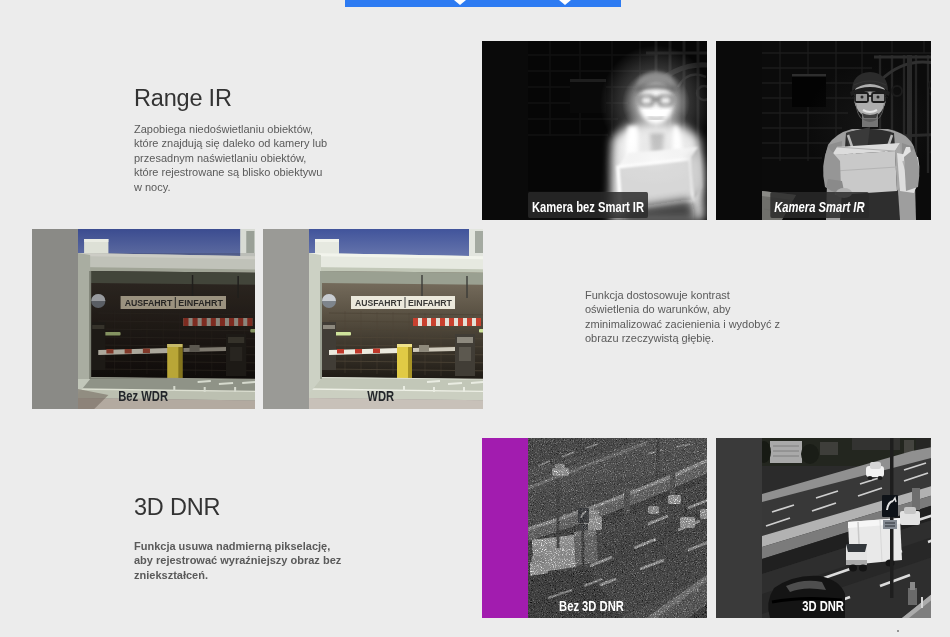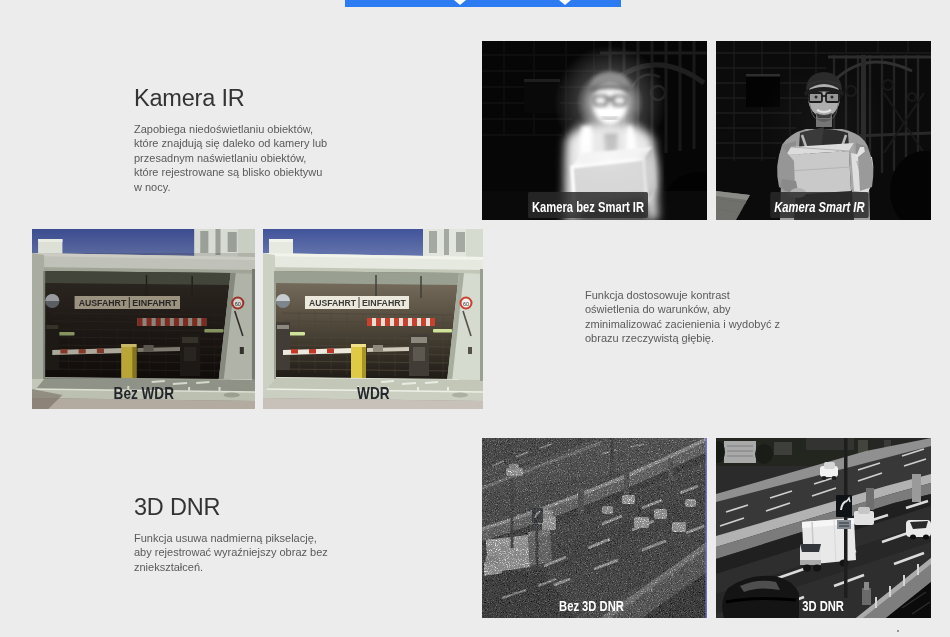--- a/index.html
+++ b/index.html
@@ -1,38 +1,38 @@
 <!DOCTYPE html>
 <html><head>
 <meta charset="utf-8">
 <style>
 * { margin:0; padding:0; box-sizing:border-box; }
 html,body { width:950px; height:637px; overflow:hidden; }
 body { background:#ececec; font-family:"Liberation Sans",sans-serif; position:relative; }
 .abs { position:absolute; }
 h2 { font-size:23.5px; font-weight:400; letter-spacing:-0.2px; color:#333333; line-height:34px; }
 p.body { font-size:11px; line-height:14.4px; color:#5a5a5a; }
-.imgbox { position:absolute; overflow:hidden; }
+.imgbox { position:absolute; overflow:hidden;padding-left:46px; }
 .imgbox svg { display:block; }
 .labelwrap { position:absolute; bottom:2px; left:0; width:100%; text-align:center; }
 .darklabel { display:inline-block; background:rgba(42,42,42,0.84); color:#ffffff; font-weight:bold; font-size:14px; line-height:23px; height:26px; padding:4px 5px 0 5px; border-radius:2px; white-space:nowrap; transform:scaleX(0.8); transform-origin:center bottom; }
 .whitelabel { position:absolute; left:0; width:100%; text-align:center; color:#fff; font-weight:bold; font-size:14px; white-space:nowrap; }
 .whitelabel span { display:inline-block; transform:scaleX(0.8); transform-origin:center; }
-.darktext { position:absolute; left:0; width:100%; text-align:center; color:#23262a; font-weight:bold; font-size:17px; white-space:nowrap; }
+.darktext { position:absolute; left:0; width:100%; text-align:center; color:#23262a; font-weight:bold; font-size:14px; white-space:nowrap; }
 .darktext span { display:inline-block; transform:scaleX(0.8); transform-origin:center; }
 </style>
 </head>
 <body>
 
 <div class="abs" style="left:345px; top:0; width:276px; height:7px; background:#2d7bf2;"></div>
 <div class="abs" style="left:454px; top:0; width:0; height:0; border-left:6px solid transparent; border-right:6px solid transparent; border-top:5px solid #ffffff;"></div>
 <div class="abs" style="left:559px; top:0; width:0; height:0; border-left:6px solid transparent; border-right:6px solid transparent; border-top:5px solid #ffffff;"></div>
 
 <div class="abs" style="left:134px; top:81px; width:240px;">
-  <h2>Kamera IR</h2>
+  <h2>Range IR</h2>
   <p class="body" style="margin-top:7px;">Zapobiega niedoświetlaniu obiektów,<br>które znajdują się daleko od kamery lub<br>przesadnym naświetlaniu obiektów,<br>które rejestrowane są blisko obiektywu<br>w nocy.</p>
 </div>
 
 <div class="imgbox" id="sir1" style="left:482px; top:41px; width:225px; height:179px; background:#0a0a0a;">
   <svg width="225" height="179" viewBox="0 0 225 179" xmlns="http://www.w3.org/2000/svg">
 <defs>
 <filter id="bl2" x="-50%" y="-50%" width="200%" height="200%">
           <feGaussianBlur stdDeviation="2"></feGaussianBlur>
         </filter>
 <filter id="bl1L" x="-50%" y="-50%" width="200%" height="200%">
@@ -512,33 +512,33 @@
 </g>
 <ellipse cx="197" cy="166" rx="8" ry="2.6" fill="#abb0a1"></ellipse>
 
 <polygon points="0,169 220,172 220,180 0,180" fill="#c8c1b9"></polygon>
 
 <polygon points="0,24 12,26 12,150 0,165" fill="#ccd1c4"></polygon>
 <line x1="12" y1="42" x2="12" y2="150" stroke="#9aa092" stroke-width="2"></line>
 <rect x="217" y="40" width="3" height="112" fill="#9aa091"></rect>
 
 </svg>
-  <div class="darktext" style="bottom:5px;"><span>WDR</span></div>
+  <div class="darktext" style="bottom:5px;margin-left:8px;"><span>WDR</span></div>
 </div>
 
 <div class="abs" style="left:585px; top:271px; width:260px;">
   <p class="body" style="margin-top:17px;">Funkcja dostosowuje kontrast<br>oświetlenia do warunków, aby<br>zminimalizować zacienienia i wydobyć z<br>obrazu rzeczywistą głębię.</p>
 </div>
 
 <div class="abs" style="left:134px; top:490px; width:260px;">
   <h2>3D DNR</h2>
-  <p class="body" style="margin-top:7px;">Funkcja usuwa nadmierną pikselację,<br>aby rejestrować wyraźniejszy obraz bez<br>zniekształceń.</p>
-</div>
-
-<div class="imgbox" id="dnr1" style="left:482px; top:438px; width:225px; height:180px; background:#b91c1c;">
+  <p class="body" style="margin-top:15px;font-weight:bold;">Funkcja usuwa nadmierną pikselację,<br>aby rejestrować wyraźniejszy obraz bez<br>zniekształceń.</p>
+</div>
+
+<div class="imgbox" id="dnr1" style="left:482px; top:438px; width:225px; height:180px; background:#a21caf;">
   <svg width="225" height="180" viewBox="0 0 225 180" xmlns="http://www.w3.org/2000/svg">
 <defs>
 <filter id="noizw" x="0" y="0" width="100%" height="100%">
 <feTurbulence type="fractalNoise" baseFrequency="0.9" numOctaves="2" seed="7" stitchTiles="stitch" result="t"></feTurbulence>
 <feColorMatrix in="t" type="matrix" values="0 0 0 0 1  0 0 0 0 1  0 0 0 0 1  1.6 1.6 1.6 0 -1.4"></feColorMatrix>
 </filter>
 <filter id="noizb" x="0" y="0" width="100%" height="100%">
 <feTurbulence type="fractalNoise" baseFrequency="0.9" numOctaves="2" seed="42" stitchTiles="stitch" result="t"></feTurbulence>
 <feColorMatrix in="t" type="matrix" values="0 0 0 0 0  0 0 0 0 0  0 0 0 0 0  1.6 1.6 1.6 0 -1.4"></feColorMatrix>
 </filter>

